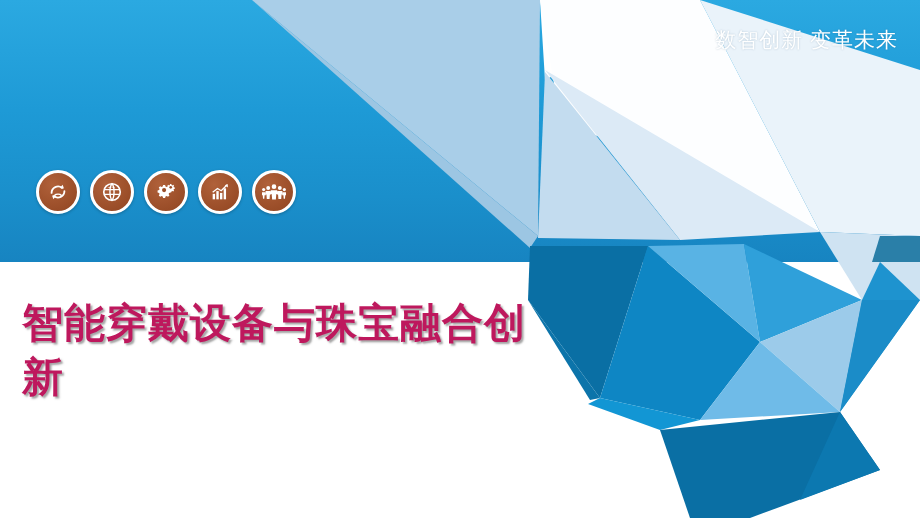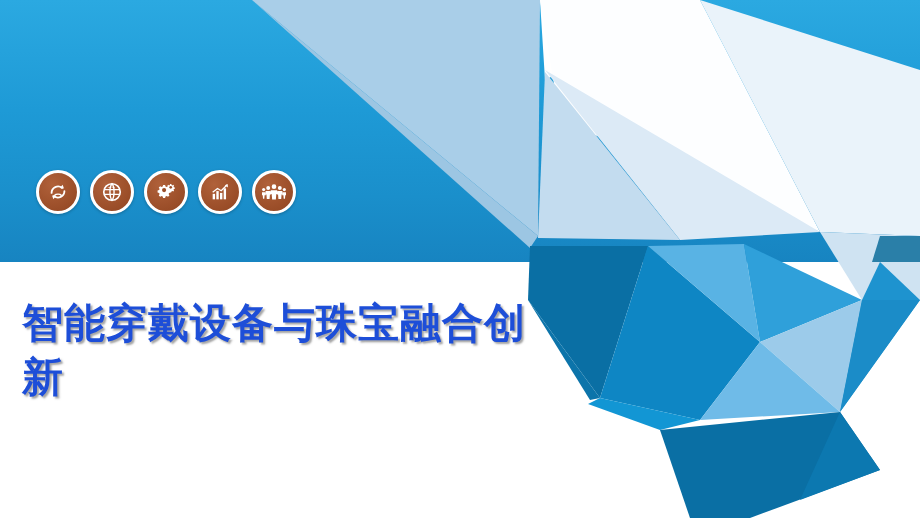--- a/index.html
+++ b/index.html
@@ -78,21 +78,21 @@
 
   
   #title-block {
     position: absolute;
     left: 22px;
     top: 296px;
     width: 520px;
   }
   #main-title {
     margin: 0;
-    color: #1d4ed8;
+    color: #be185d;
     font-size: 41px;
     font-weight: bold;
     line-height: 1.32;
     letter-spacing: 1px;
     text-shadow: 2px 2px 2px rgba(90,90,90,.55);
     word-break: break-all;
   }
 </style>
 </head>
 <body>
@@ -131,20 +131,21 @@
     <polygon points="760,342 840,412 700,420" fill="#6FBBE8"></polygon>
 
     <polygon points="862,300 880,262 920,300 840,412" fill="#1E93CF"></polygon>
     <polygon points="862,300 920,300 840,412" fill="#1B8CC8"></polygon>
 
     <polygon points="660,430 840,412 880,470 750,518 690,518" fill="#0A6FA4"></polygon>
     <polygon points="840,412 880,470 800,500" fill="#0C78B0"></polygon>
 
   </svg>
 
+  <div id="tagline">数智创新  变革未来</div>
 
   <div id="icon-row">
 
     <div class="icon-badge">
       <span>
         <svg width="22" height="22" viewBox="0 0 24 24" fill="none" stroke="#ffffff" stroke-width="2" stroke-linecap="round">
           <path d="M5 13a7 7 0 0 1 11.5-5.4"></path>
           <path d="M19 11a7 7 0 0 1-11.5 5.4"></path>
           <polygon points="17,4 18.5,8.2 14.2,7.6" fill="#ffffff" stroke="none"></polygon>
           <polygon points="7,20 5.5,15.8 9.8,16.4" fill="#ffffff" stroke="none"></polygon>

